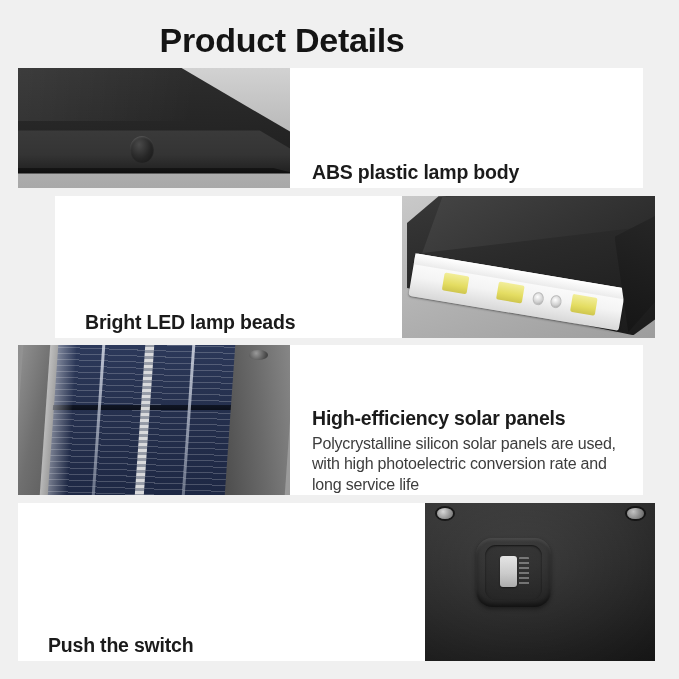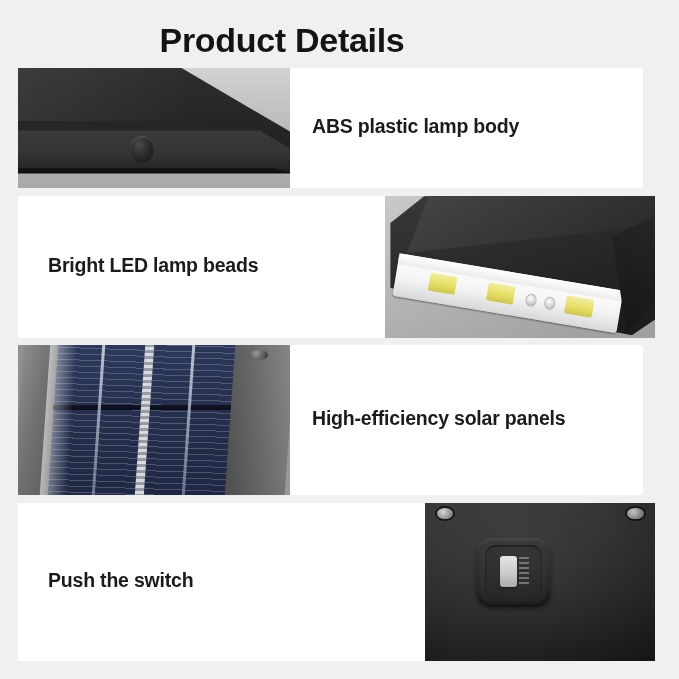--- a/index.html
+++ b/index.html
@@ -23,21 +23,21 @@
     line-height:40px;
   }
 
   .row{position:absolute;display:flex;}
 
   
   .text-panel{
     background:#ffffff;
     display:flex;
     flex-direction:column;
-    justify-content:center;
+    justify-content:flex-end;
     box-sizing:border-box;
   }
   .t-pad-left{padding:0 18px 0 30px;}
   .t-pad-right{padding:0 20px 0 22px;}
   .feature-title{
     font-size:19.5px;
     font-weight:bold;
     color:#1b1b1b;
     line-height:25px;
     margin-bottom:3px;
@@ -249,21 +249,21 @@
       <div class="lip"></div>
       <div class="hole"></div>
       <div class="sheen"></div>
     </div>
     <div class="text-panel t-pad-right" style="width:353px;height:120px;">
       <div class="feature-title">ABS plastic lamp body</div>
     </div>
   </div>
 
   <div class="row" style="left:18px;top:196px;width:637px;height:142px;">
-    <div class="text-panel t-pad-left" style="width:367px;height:142px;">
+    <div class="text-panel t-pad-left" style="width:367px;height:142px;margin-left:37px;">
       <div class="feature-title">Bright LED lamp beads</div>
     </div>
     <div class="photo p2" style="width:270px;height:142px;">
       <div class="shell"></div>
       <div class="topface"></div>
       <div class="strip">
         <div class="led l1"></div>
         <div class="led l2"></div>
         <div class="led l3"></div>
         <div class="dot d1"></div>
@@ -280,20 +280,21 @@
       <div class="gap g1"></div>
       <div class="innerline a"></div>
       <div class="innerline b"></div>
       <div class="busbar"></div>
       <div class="frameR"></div>
       <div class="screw"></div>
       <div class="glare"></div>
     </div>
     <div class="text-panel t-pad-right" style="width:353px;height:150px;">
       <div class="feature-title">High-efficiency solar panels</div>
+      <div class="feature-desc">Polycrystalline silicon solar panels are used, with high photoelectric conversion rate and long service life</div>
     </div>
   </div>
 
   <div class="row" style="left:18px;top:503px;width:637px;height:166px;">
     <div class="text-panel t-pad-left" style="width:407px;height:158px;">
       <div class="feature-title">Push the switch</div>
     </div>
     <div class="photo p4" style="width:230px;height:158px;">
       <div class="plate"></div>
       <div class="grommet g-left"></div>

